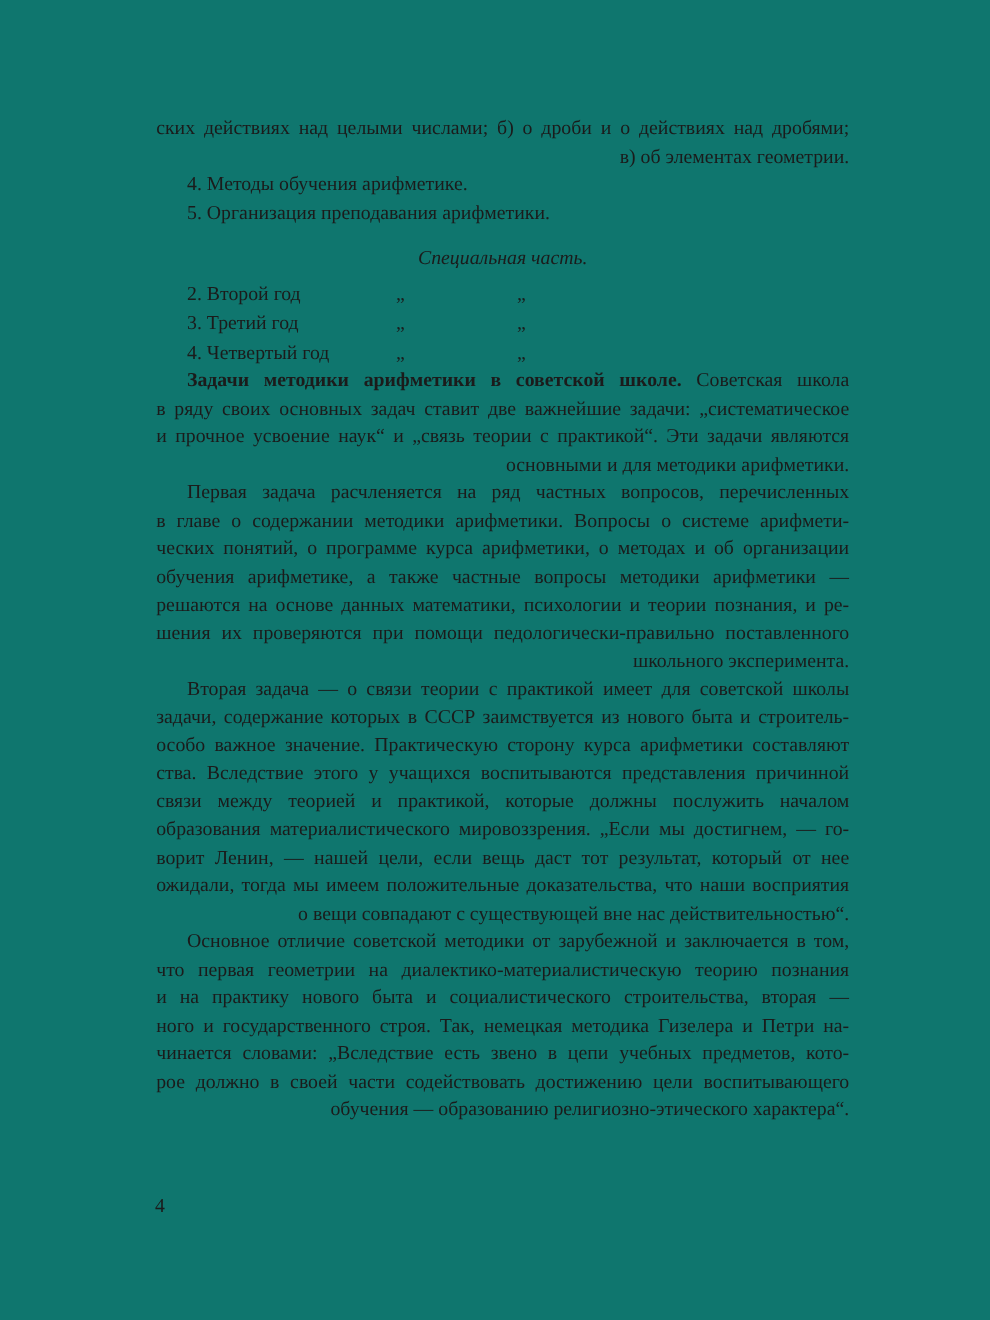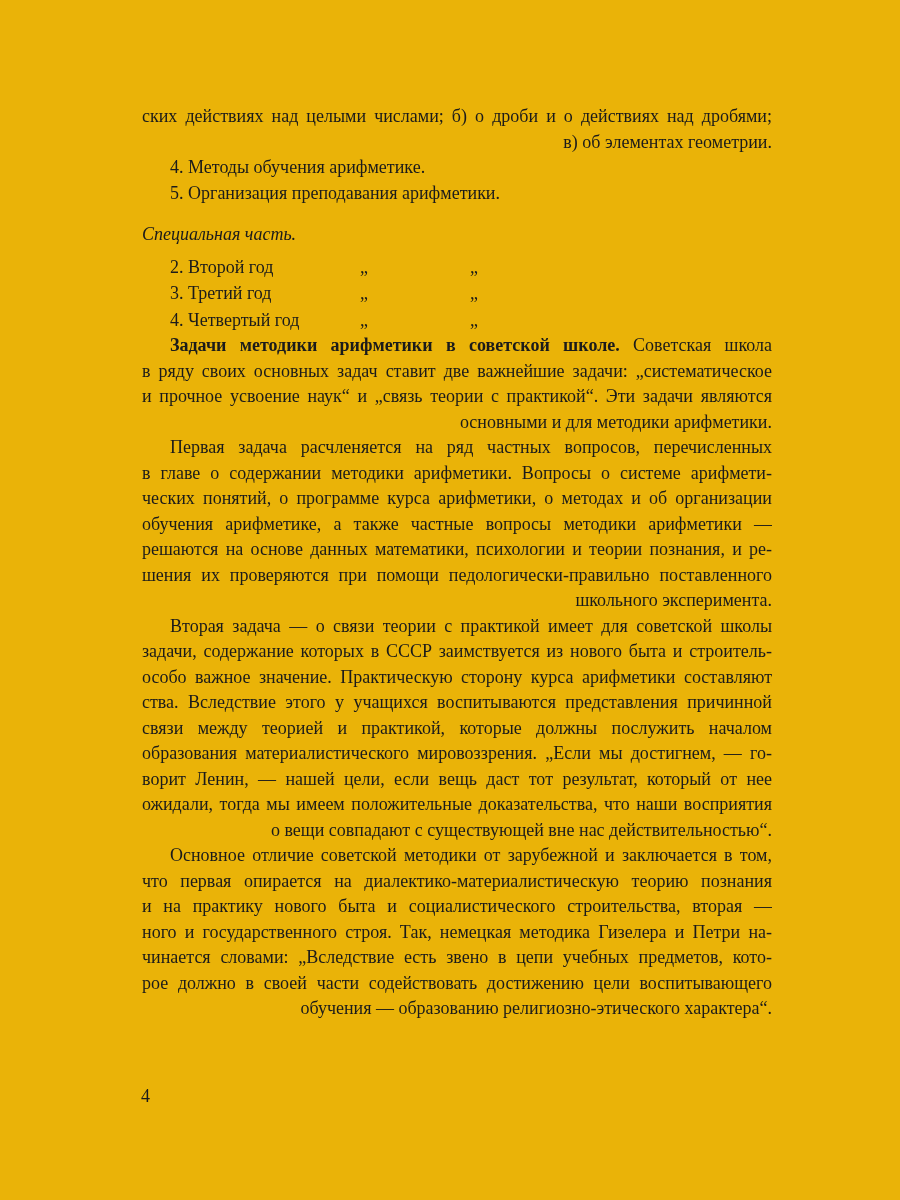--- a/index.html
+++ b/index.html
@@ -11,21 +11,21 @@
     width: 900px;
     height: 1200px;
     position: relative;
     font-family: "Liberation Serif", "DejaVu Serif", serif;
     color: #1b1b1b;
     overflow: hidden;
   }
   .page {
     position: absolute;
     inset: 0;
-    background: #eab308;
+    background: #0f766e;
     text-decoration: underline;
   }
   .content {
     position: absolute;
     left: 142px;
     top: 104px;
     width: 630px;
     font-size: 18px;
     line-height: 25.5px;
   }
@@ -41,20 +41,21 @@
   }
   .line.first {
     text-indent: 28px;
   }
   .numbered-items .line {
     text-align: left;
     text-align-last: auto;
   }
   .heading {
     margin: 16px 0 6px 0;
+    text-align: center;
     font-style: italic;
     line-height: 25.5px;
   }
   .year-list {
     line-height: 26.5px;
   }
   .year-row {
     position: relative;
     padding-left: 28px;
     height: 26.5px;
@@ -110,21 +111,21 @@
         <div class="line first">Вторая задача — о связи теории с практикой имеет для советской школы</div>
         <div class="line">задачи, содержание которых в СССР заимствуется из нового быта и строитель-</div>
         <div class="line">особо важное значение. Практическую сторону курса арифметики составляют</div>
         <div class="line">ства. Вследствие этого у учащихся воспитываются представления причинной</div>
         <div class="line">связи между теорией и практикой, которые должны послужить началом</div>
         <div class="line">образования материалистического мировоззрения. „Если мы достигнем, — го-</div>
         <div class="line">ворит Ленин, — нашей цели, если вещь даст тот результат, который от нее</div>
         <div class="line">ожидали, тогда мы имеем положительные доказательства, что наши восприятия</div>
         <div class="line  last">о вещи совпадают с существующей вне нас действительностью“.</div>
         <div class="line first">Основное отличие советской методики от зарубежной и заключается в том,</div>
-        <div class="line">что первая опирается на диалектико-материалистическую теорию познания</div>
+        <div class="line">что первая геометрии на диалектико-материалистическую теорию познания</div>
         <div class="line">и на практику нового быта и социалистического строительства, вторая —</div>
         <div class="line">ного и государственного строя. Так, немецкая методика Гизелера и Петри на-</div>
         <div class="line">чинается словами: „Вследствие есть звено в цепи учебных предметов, кото-</div>
         <div class="line">рое должно в своей части содействовать достижению цели воспитывающего</div>
         <div class="line  last">обучения — образованию религиозно-этического характера“.</div>
       </div>
   </div>
   <div class="page-number">4</div>
 </div>
 

